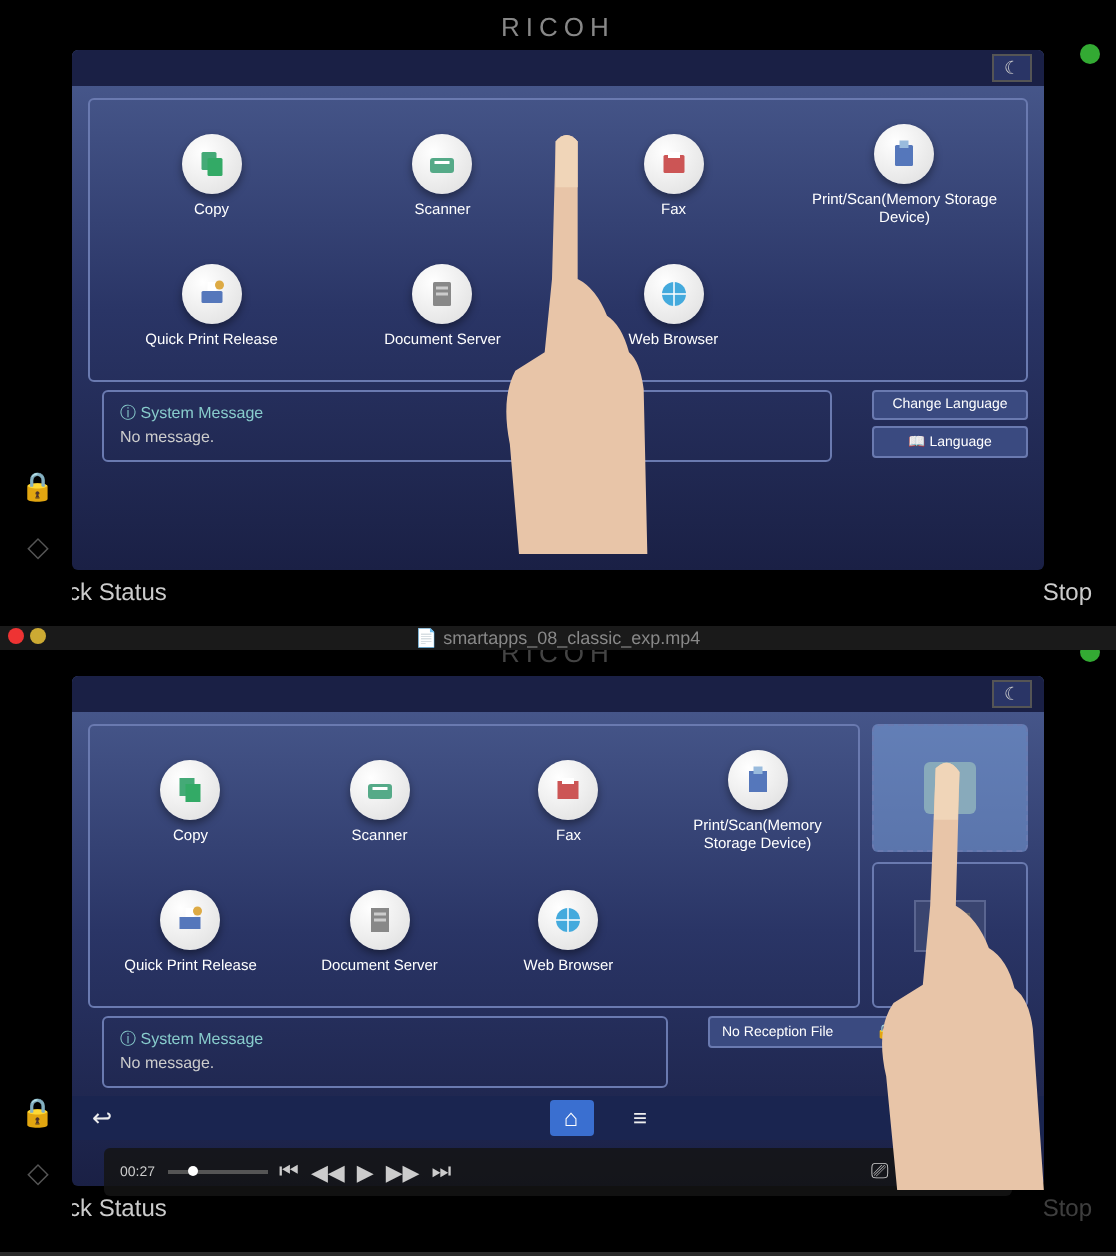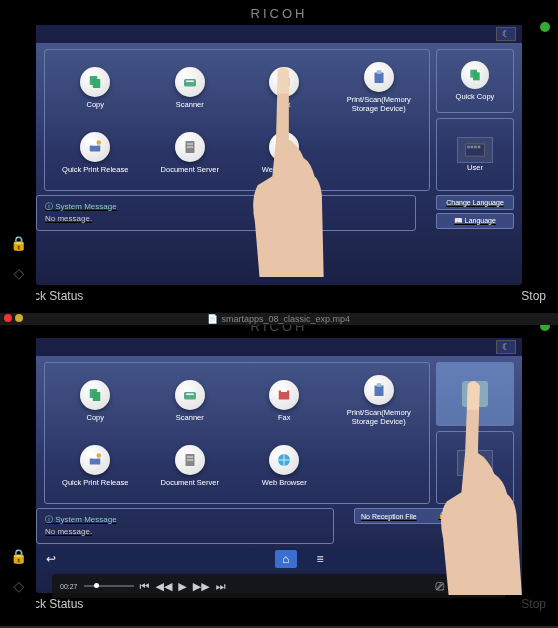--- a/index.html
+++ b/index.html
@@ -116,24 +116,23 @@
     margin-bottom: 3px;
   }
   .user-icon {
     width: 36px; height: 26px;
     background: #3a4570;
     border: 1px solid #5a6590;
     display: flex; align-items: center; justify-content: center;
   }
   .lower-area {
     display: flex;
-    padding: 0 8px 4px 0;
+    padding: 0 8px 4px 15px;
     gap: 20px;
     height: 40px;
-    text-decoration: underline;
   }
   .sysmsg {
     flex: 1;
     border: 1px solid #6a7ab0;
     border-radius: 3px;
     padding: 5px 8px;
     color: #ccc;
     font-size: 8px;
   }
   .sysmsg-title { color: #8cc; font-size: 8px; margin-bottom: 2px; }
@@ -352,43 +351,20 @@
           <span>Document Server</span>
         </div>
         <div class="app-item">
           <div class="app-icon">
               <svg viewBox="0 0 24 24">
                 <circle cx="12" cy="12" r="8" fill="#4ad"></circle>
                 <path d="M4 12 H20 M12 4 V20" stroke="#fff" stroke-width="1"></path>
               </svg>
             </div>
           <span>Web Browser</span>
-        </div>
-      </div>
-      <div class="side-panel">
-        <div class="side-box short">
-          <div class="side-icon">
-              <svg viewBox="0 0 24 24" width="16" height="16">
-                <rect x="5" y="4" width="10" height="12" fill="#4a7"></rect>
-                <rect x="9" y="8" width="10" height="12" fill="#3a6"></rect>
-              </svg>
-            </div>
-          <span>Quick Copy</span>
-        </div>
-        <div class="side-box tall">
-          <div class="user-icon">
-              <svg viewBox="0 0 24 16" width="24" height="14">
-                <rect x="1" y="1" width="22" height="14" fill="#2a3560" stroke="#666"></rect>
-                <rect x="3" y="3" width="3" height="3" fill="#888"></rect>
-                <rect x="7" y="3" width="3" height="3" fill="#888"></rect>
-                <rect x="11" y="3" width="3" height="3" fill="#888"></rect>
-                <rect x="15" y="3" width="3" height="3" fill="#888"></rect>
-              </svg>
-            </div>
-          <span>User</span>
         </div>
       </div>
     </div>
     <div class="lower-area">
       <div class="sysmsg">
         <div class="sysmsg-title">System Message</div>
         <div>No message.</div>
       </div>
       <div class="lang-panel">
         <div class="lang-btn">Change Language</div>

